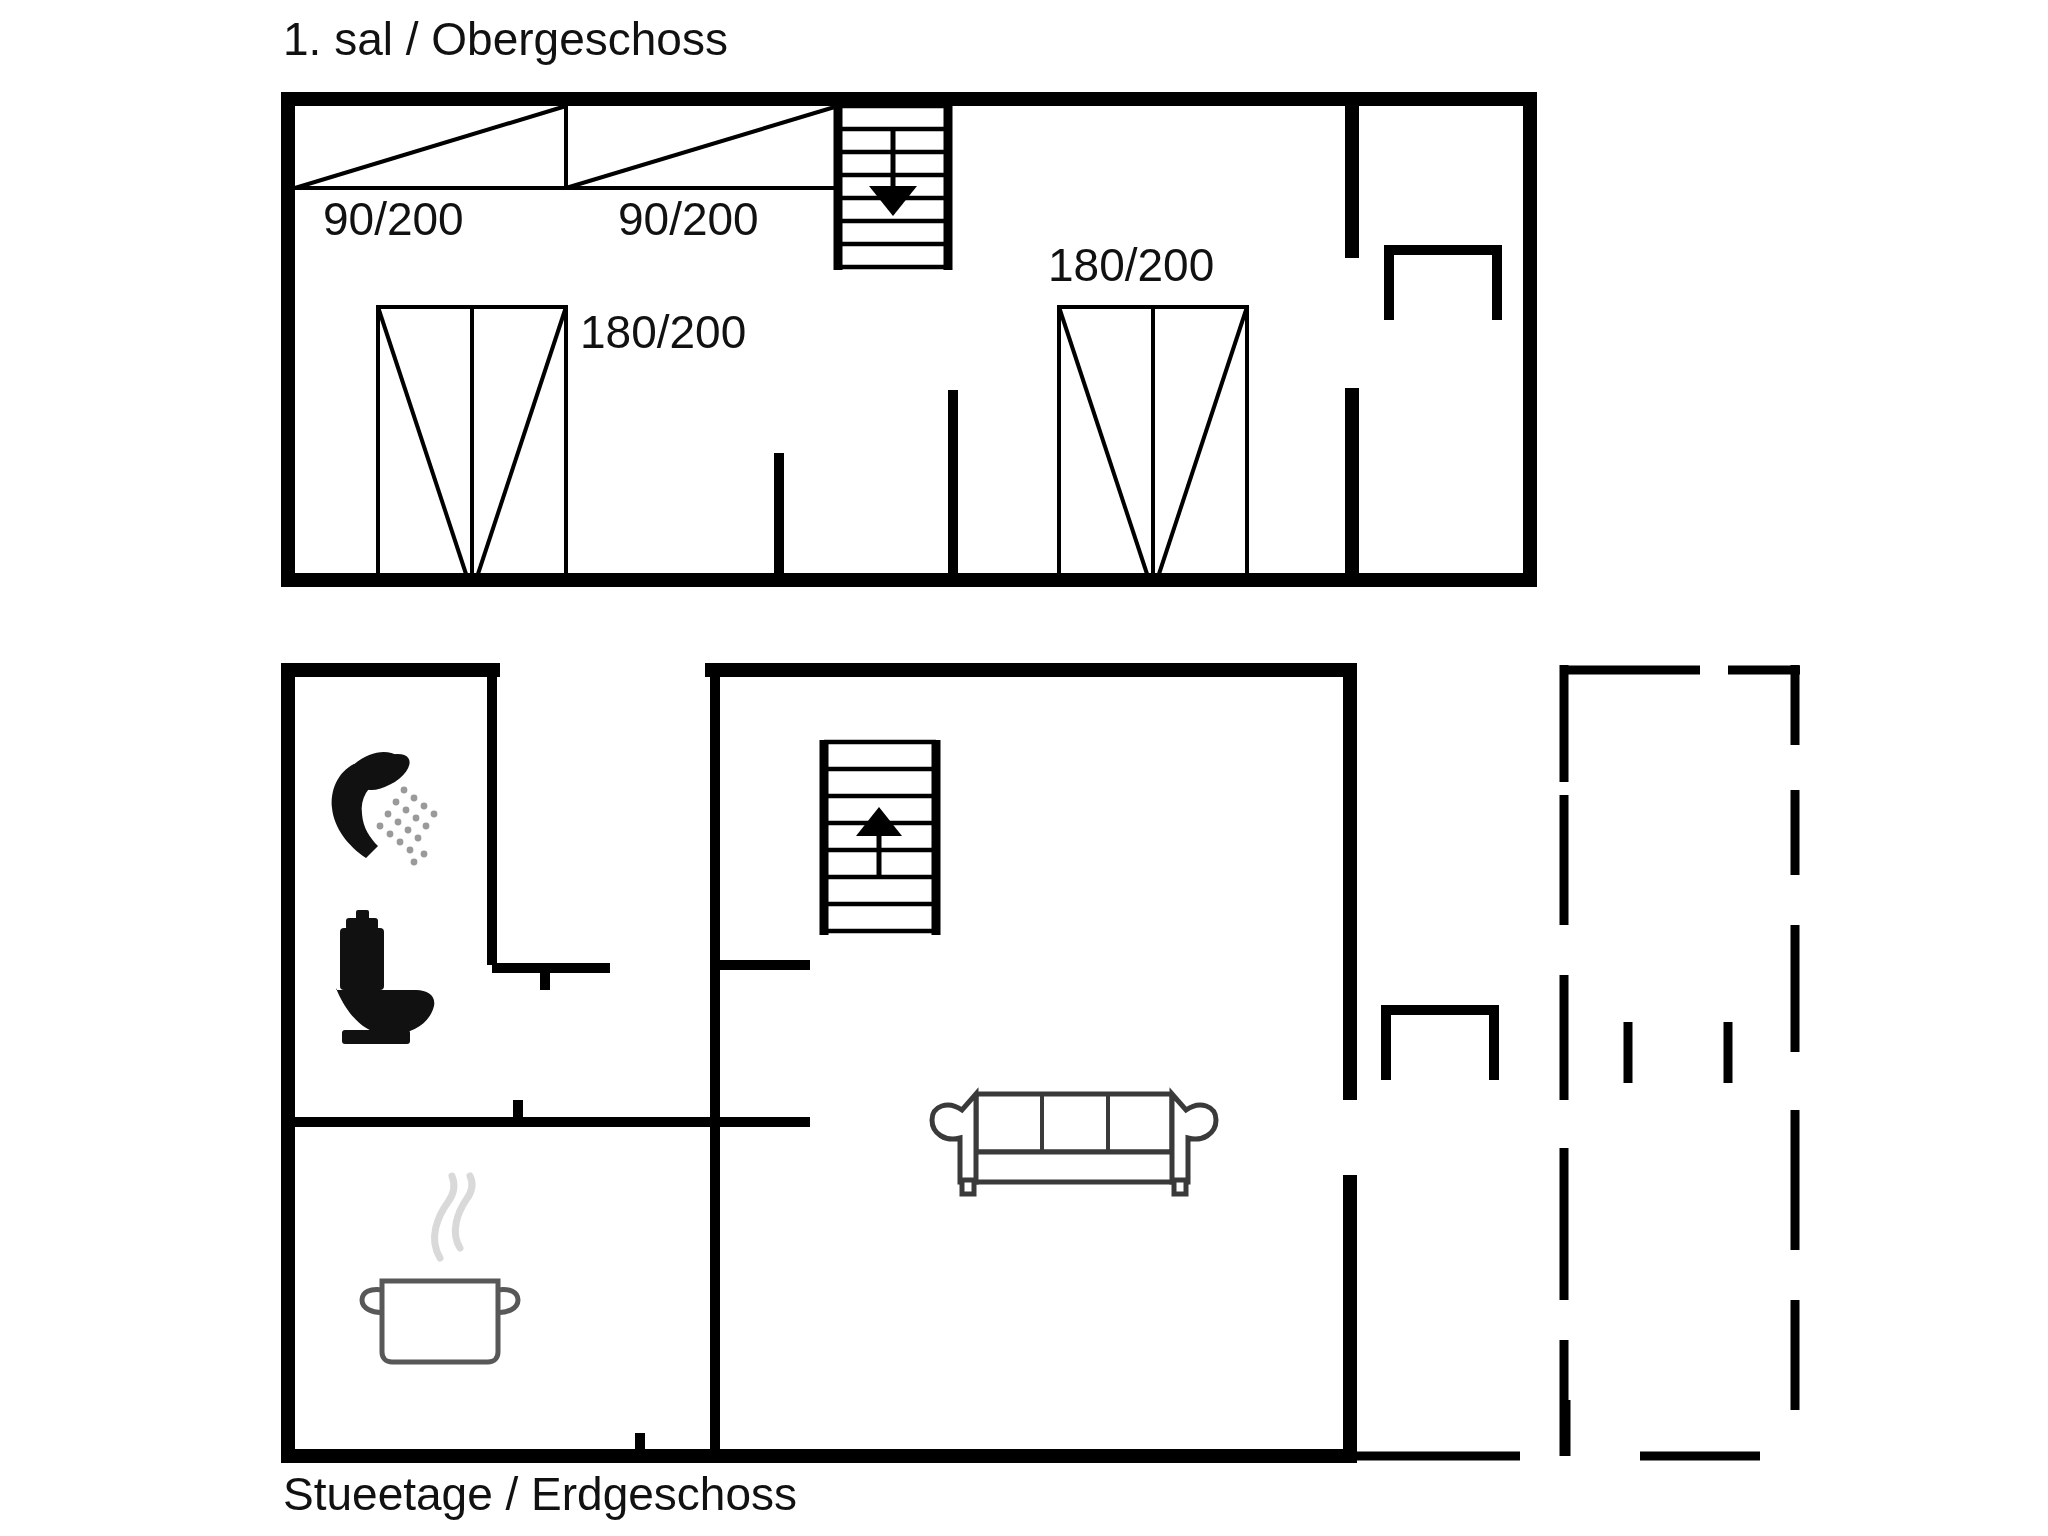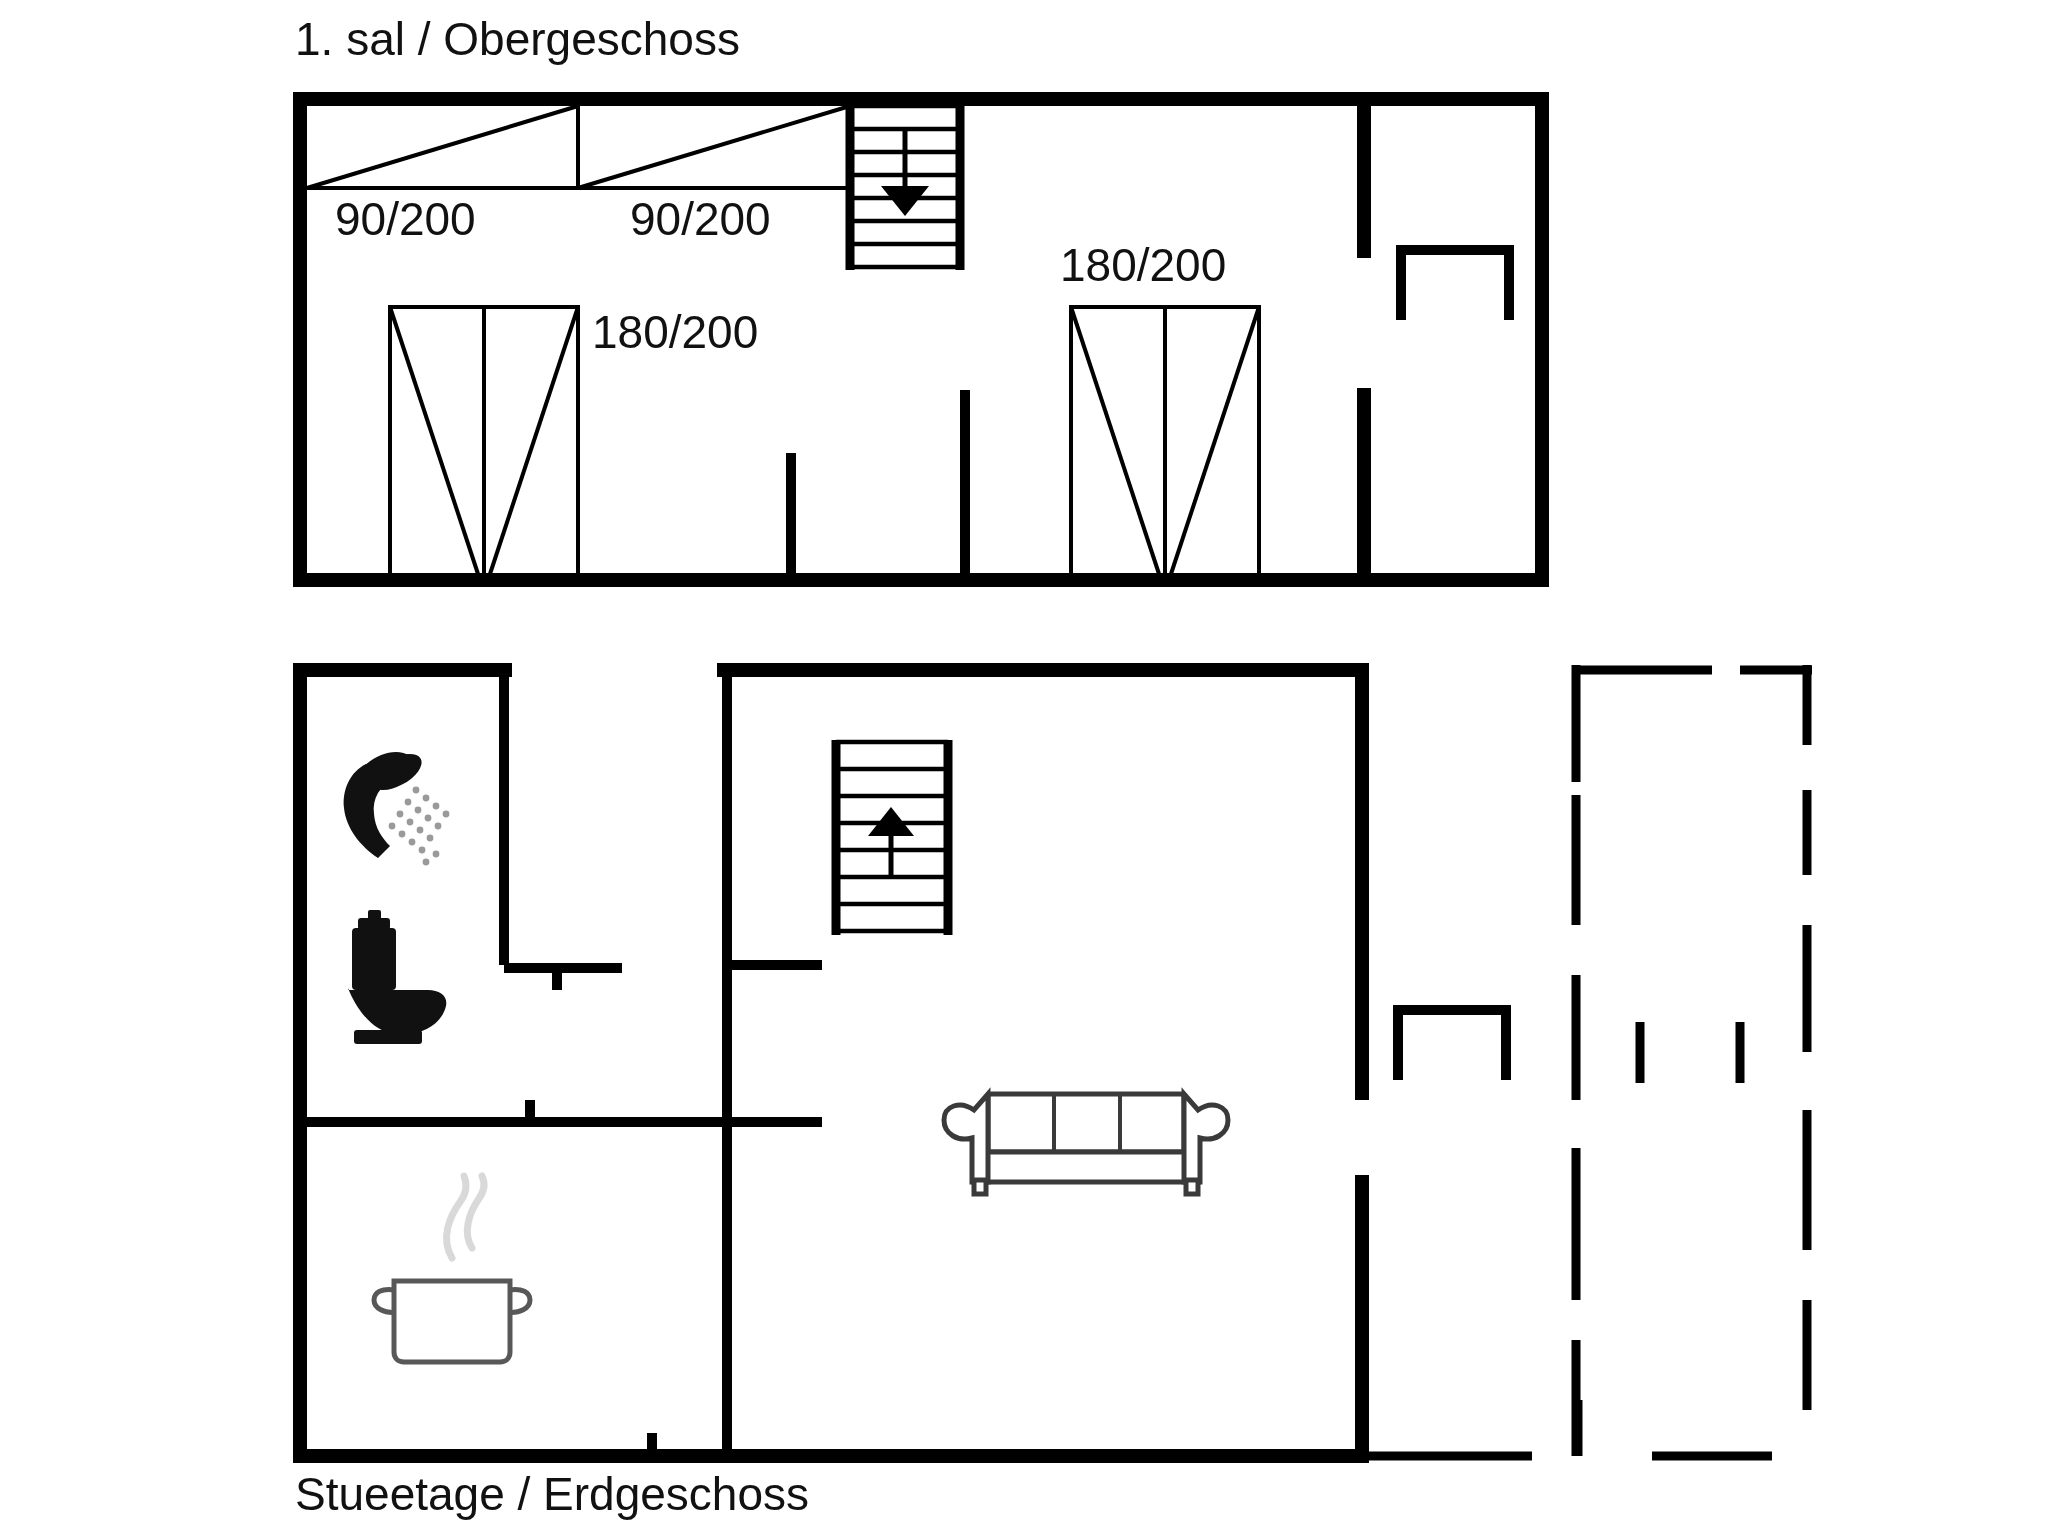--- a/index.html
+++ b/index.html
@@ -9,21 +9,21 @@
   }
   body {
     width: 2048px;
     height: 1536px;
     font-family: "Liberation Sans", sans-serif;
     position: relative;
     overflow: hidden;
   }
   #plan-root {
     position: absolute;
-    left: 12px; top: 0;
+    left: 0; top: 0;
     width: 1752px;
     height: 1536px;
   }
   svg#floorplan {
     display: block;
     width: 2048px;
     height: 1536px;
   }
   .floor-label {
     font-family: "Liberation Sans", sans-serif;

